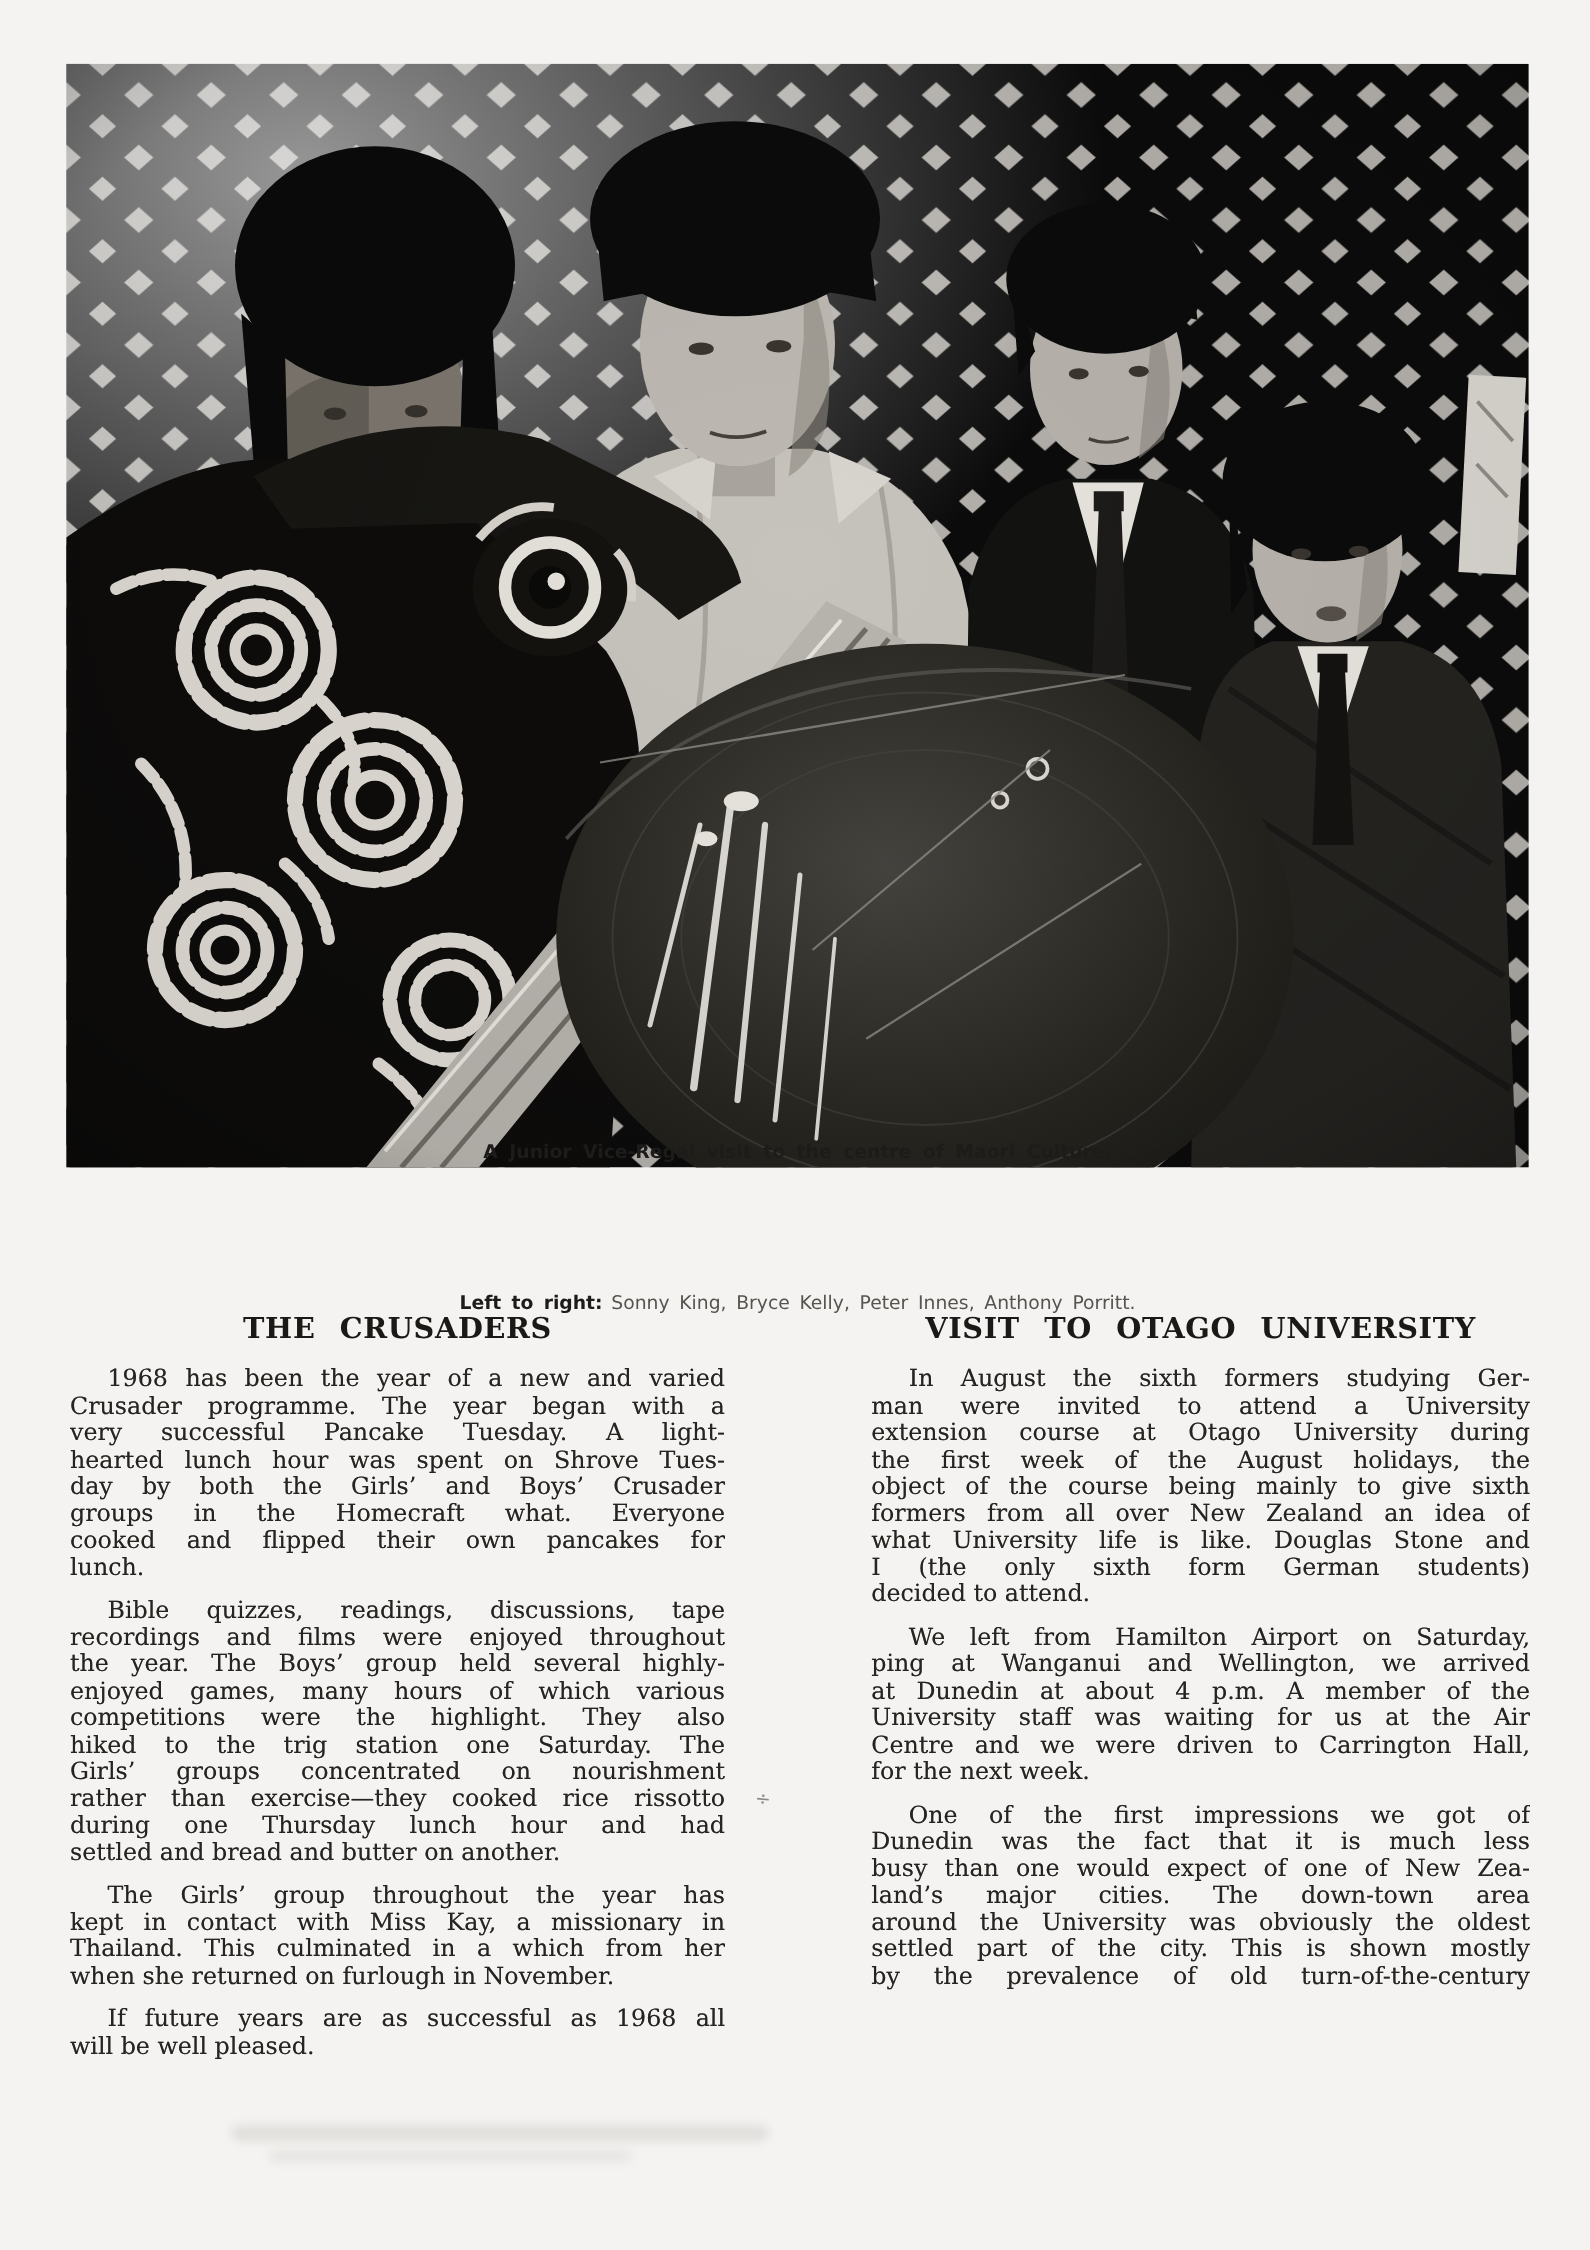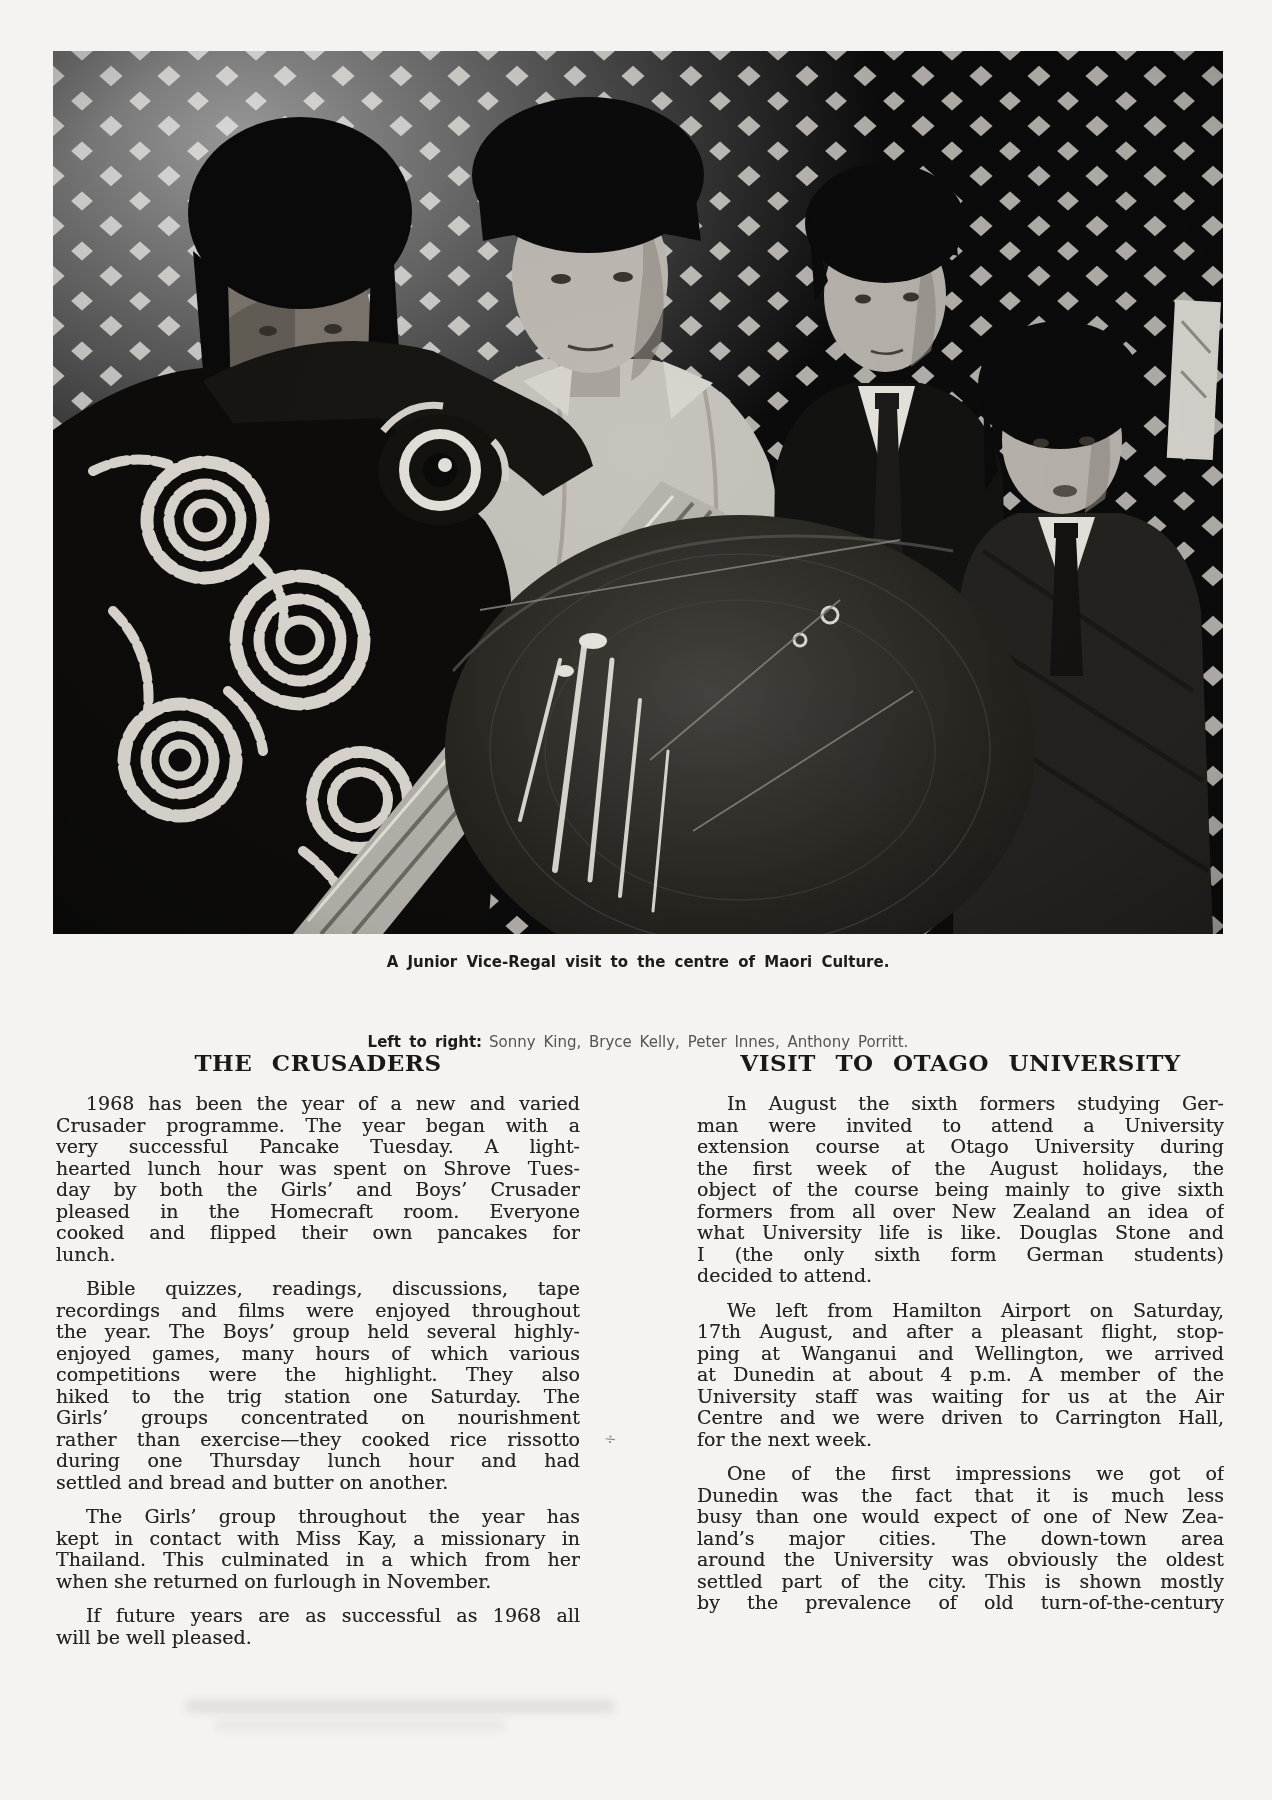--- a/index.html
+++ b/index.html
@@ -3,21 +3,21 @@
 <meta charset="utf-8">
 <style>
   html,body{margin:0;padding:0;}
   body{width:1272px;height:1800px;background:#f4f3f1;overflow:hidden;
        font-family:"DejaVu Serif",serif;}
   .page{position:absolute;left:0;top:0;width:1272px;height:1800px;background:#f4f3f1;}
   .photo{position:absolute;left:53px;top:51px;width:1170px;height:883px;margin:0;}
   .photo svg{display:block;}
   .caption{position:absolute;left:53px;width:1170px;text-align:center;
            font-family:"DejaVu Sans",sans-serif;font-size:15px;line-height:18px;}
-  .cap1{top:953px;font-weight:bold;color:#1d1c1a;word-spacing:4px;}
+  .cap1{top:912px;font-weight:bold;color:#1d1c1a;word-spacing:4px;}
   .cap2{top:1033px;color:#57544f;word-spacing:3px;}
   .cap2 .cap-label{font-weight:bold;color:#1d1c1a;margin-right:7px;}
   .article{position:absolute;top:1050px;color:#262420;font-size:19px;line-height:21.5px;}
   .article.leftcol{left:56px;width:524px;}
   .article.rightcol{left:697px;width:527px;}
   .article h2{margin:0 0 17px 0;font-size:23px;line-height:26px;text-align:center;
               font-weight:bold;color:#1b1916;letter-spacing:.5px;word-spacing:11px;
               font-family:"DejaVu Serif",serif;}
   .para+.para{margin-top:13px;}
   .jline{text-align:justify;text-align-last:justify;height:21.5px;overflow:hidden;
@@ -197,21 +197,21 @@
 
   <section class="article leftcol">
     <h2>THE CRUSADERS</h2>
     <div class="paras">
         <div class="para">
           <div class="jline findent">1968 has been the year of a new and varied</div>
           <div class="jline">Crusader programme. The year began with a</div>
           <div class="jline">very successful Pancake Tuesday. A light-</div>
           <div class="jline">hearted lunch hour was spent on Shrove Tues-</div>
           <div class="jline">day by both the Girls’ and Boys’ Crusader</div>
-          <div class="jline">pleased in the Homecraft room. Everyone</div>
+          <div class="jline">groups in the Homecraft what. Everyone</div>
           <div class="jline">cooked and flipped their own pancakes for</div>
           <div class="jline jlast">lunch.</div>
         </div>
         <div class="para">
           <div class="jline findent">Bible quizzes, readings, discussions, tape</div>
           <div class="jline">recordings and films were enjoyed throughout</div>
           <div class="jline">the year. The Boys’ group held several highly-</div>
           <div class="jline">enjoyed games, many hours of which various</div>
           <div class="jline">competitions were the highlight. They also</div>
           <div class="jline">hiked to the trig station one Saturday. The</div>
@@ -242,21 +242,20 @@
           <div class="jline">extension course at Otago University during</div>
           <div class="jline">the first week of the August holidays, the</div>
           <div class="jline">object of the course being mainly to give sixth</div>
           <div class="jline">formers from all over New Zealand an idea of</div>
           <div class="jline">what University life is like. Douglas Stone and</div>
           <div class="jline">I (the only sixth form German students)</div>
           <div class="jline jlast">decided to attend.</div>
         </div>
         <div class="para">
           <div class="jline findent">We left from Hamilton Airport on Saturday,</div>
-          <div class="jline">17th August, and after a pleasant flight, stop-</div>
           <div class="jline">ping at Wanganui and Wellington, we arrived</div>
           <div class="jline">at Dunedin at about 4 p.m. A member of the</div>
           <div class="jline">University staff was waiting for us at the Air</div>
           <div class="jline">Centre and we were driven to Carrington Hall,</div>
           <div class="jline jlast">for the next week.</div>
         </div>
         <div class="para">
           <div class="jline findent">One of the first impressions we got of</div>
           <div class="jline">Dunedin was the fact that it is much less</div>
           <div class="jline">busy than one would expect of one of New Zea-</div>

